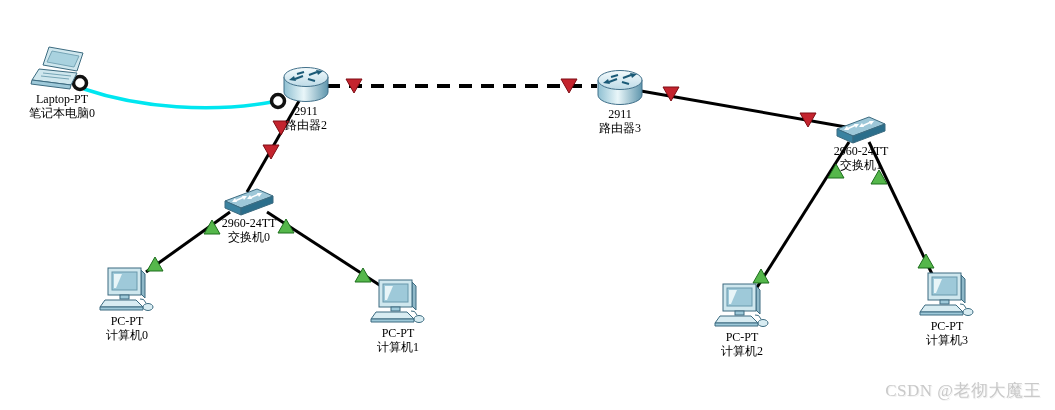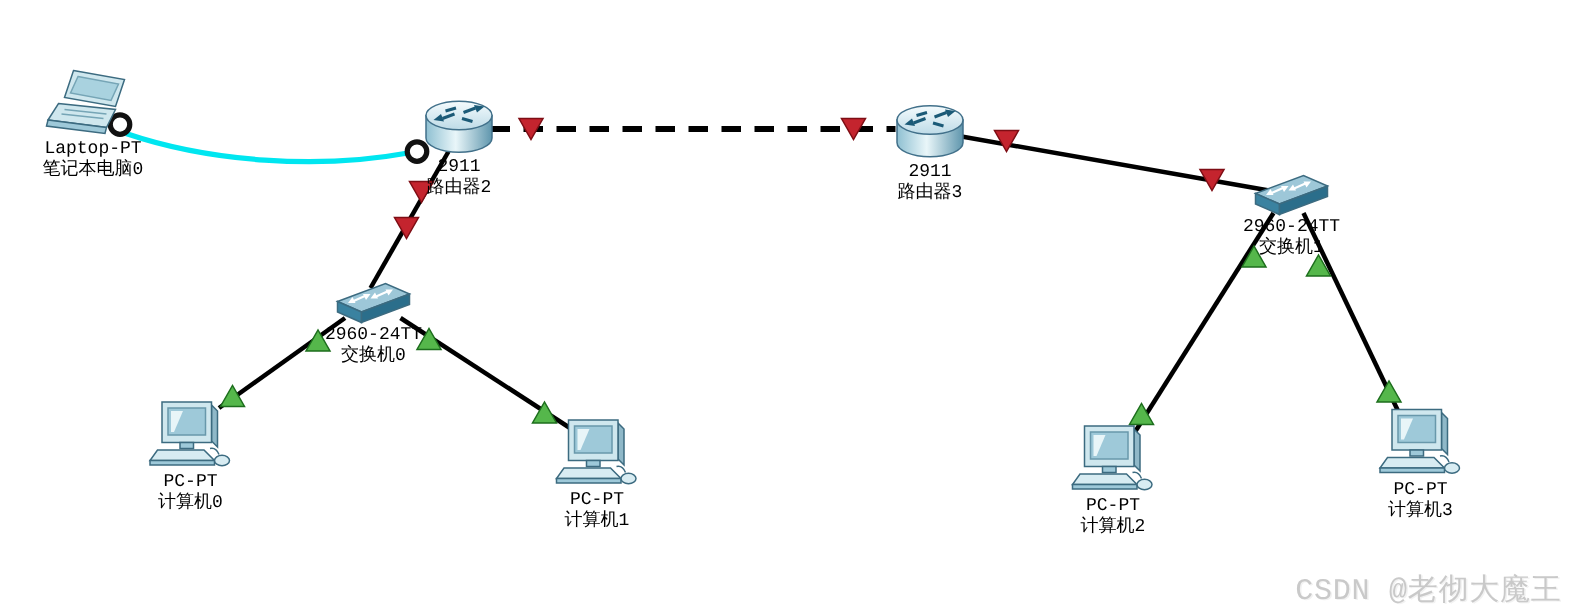--- a/index.html
+++ b/index.html
@@ -1,22 +1,22 @@
 <!DOCTYPE html>
 <html><head>
 <meta charset="utf-8">
 <style>
   html,body{margin:0;padding:0;background:#fff;}
   .stage{position:relative;width:1055px;height:410px;background:#ffffff;overflow:hidden;
-         font-family:Liberation Mono, monospace;}
+         font-family:Liberation Serif, serif;}
   .links-layer{position:absolute;left:0;top:0;}
   .device{position:absolute;width:120px;text-align:center;}
   .device .icon{display:block;margin:0 auto;}
   .dev-label{font-size:12px;line-height:14px;color:#000;white-space:nowrap;}
-  .watermark{position:absolute;right:14px;top:379px;font-size:20px;letter-spacing:0.5px;
+  .watermark{position:absolute;right:14px;top:379px;font-size:17px;letter-spacing:0.5px;
              color:#c9c9c9;text-shadow:1px 1px 0 #f2f2f2;}
   svg{overflow:visible;}
 </style>
 </head>
 <body>
 
 <div class="stage">
 
   <svg width="0" height="0" style="position:absolute">
     <defs>

